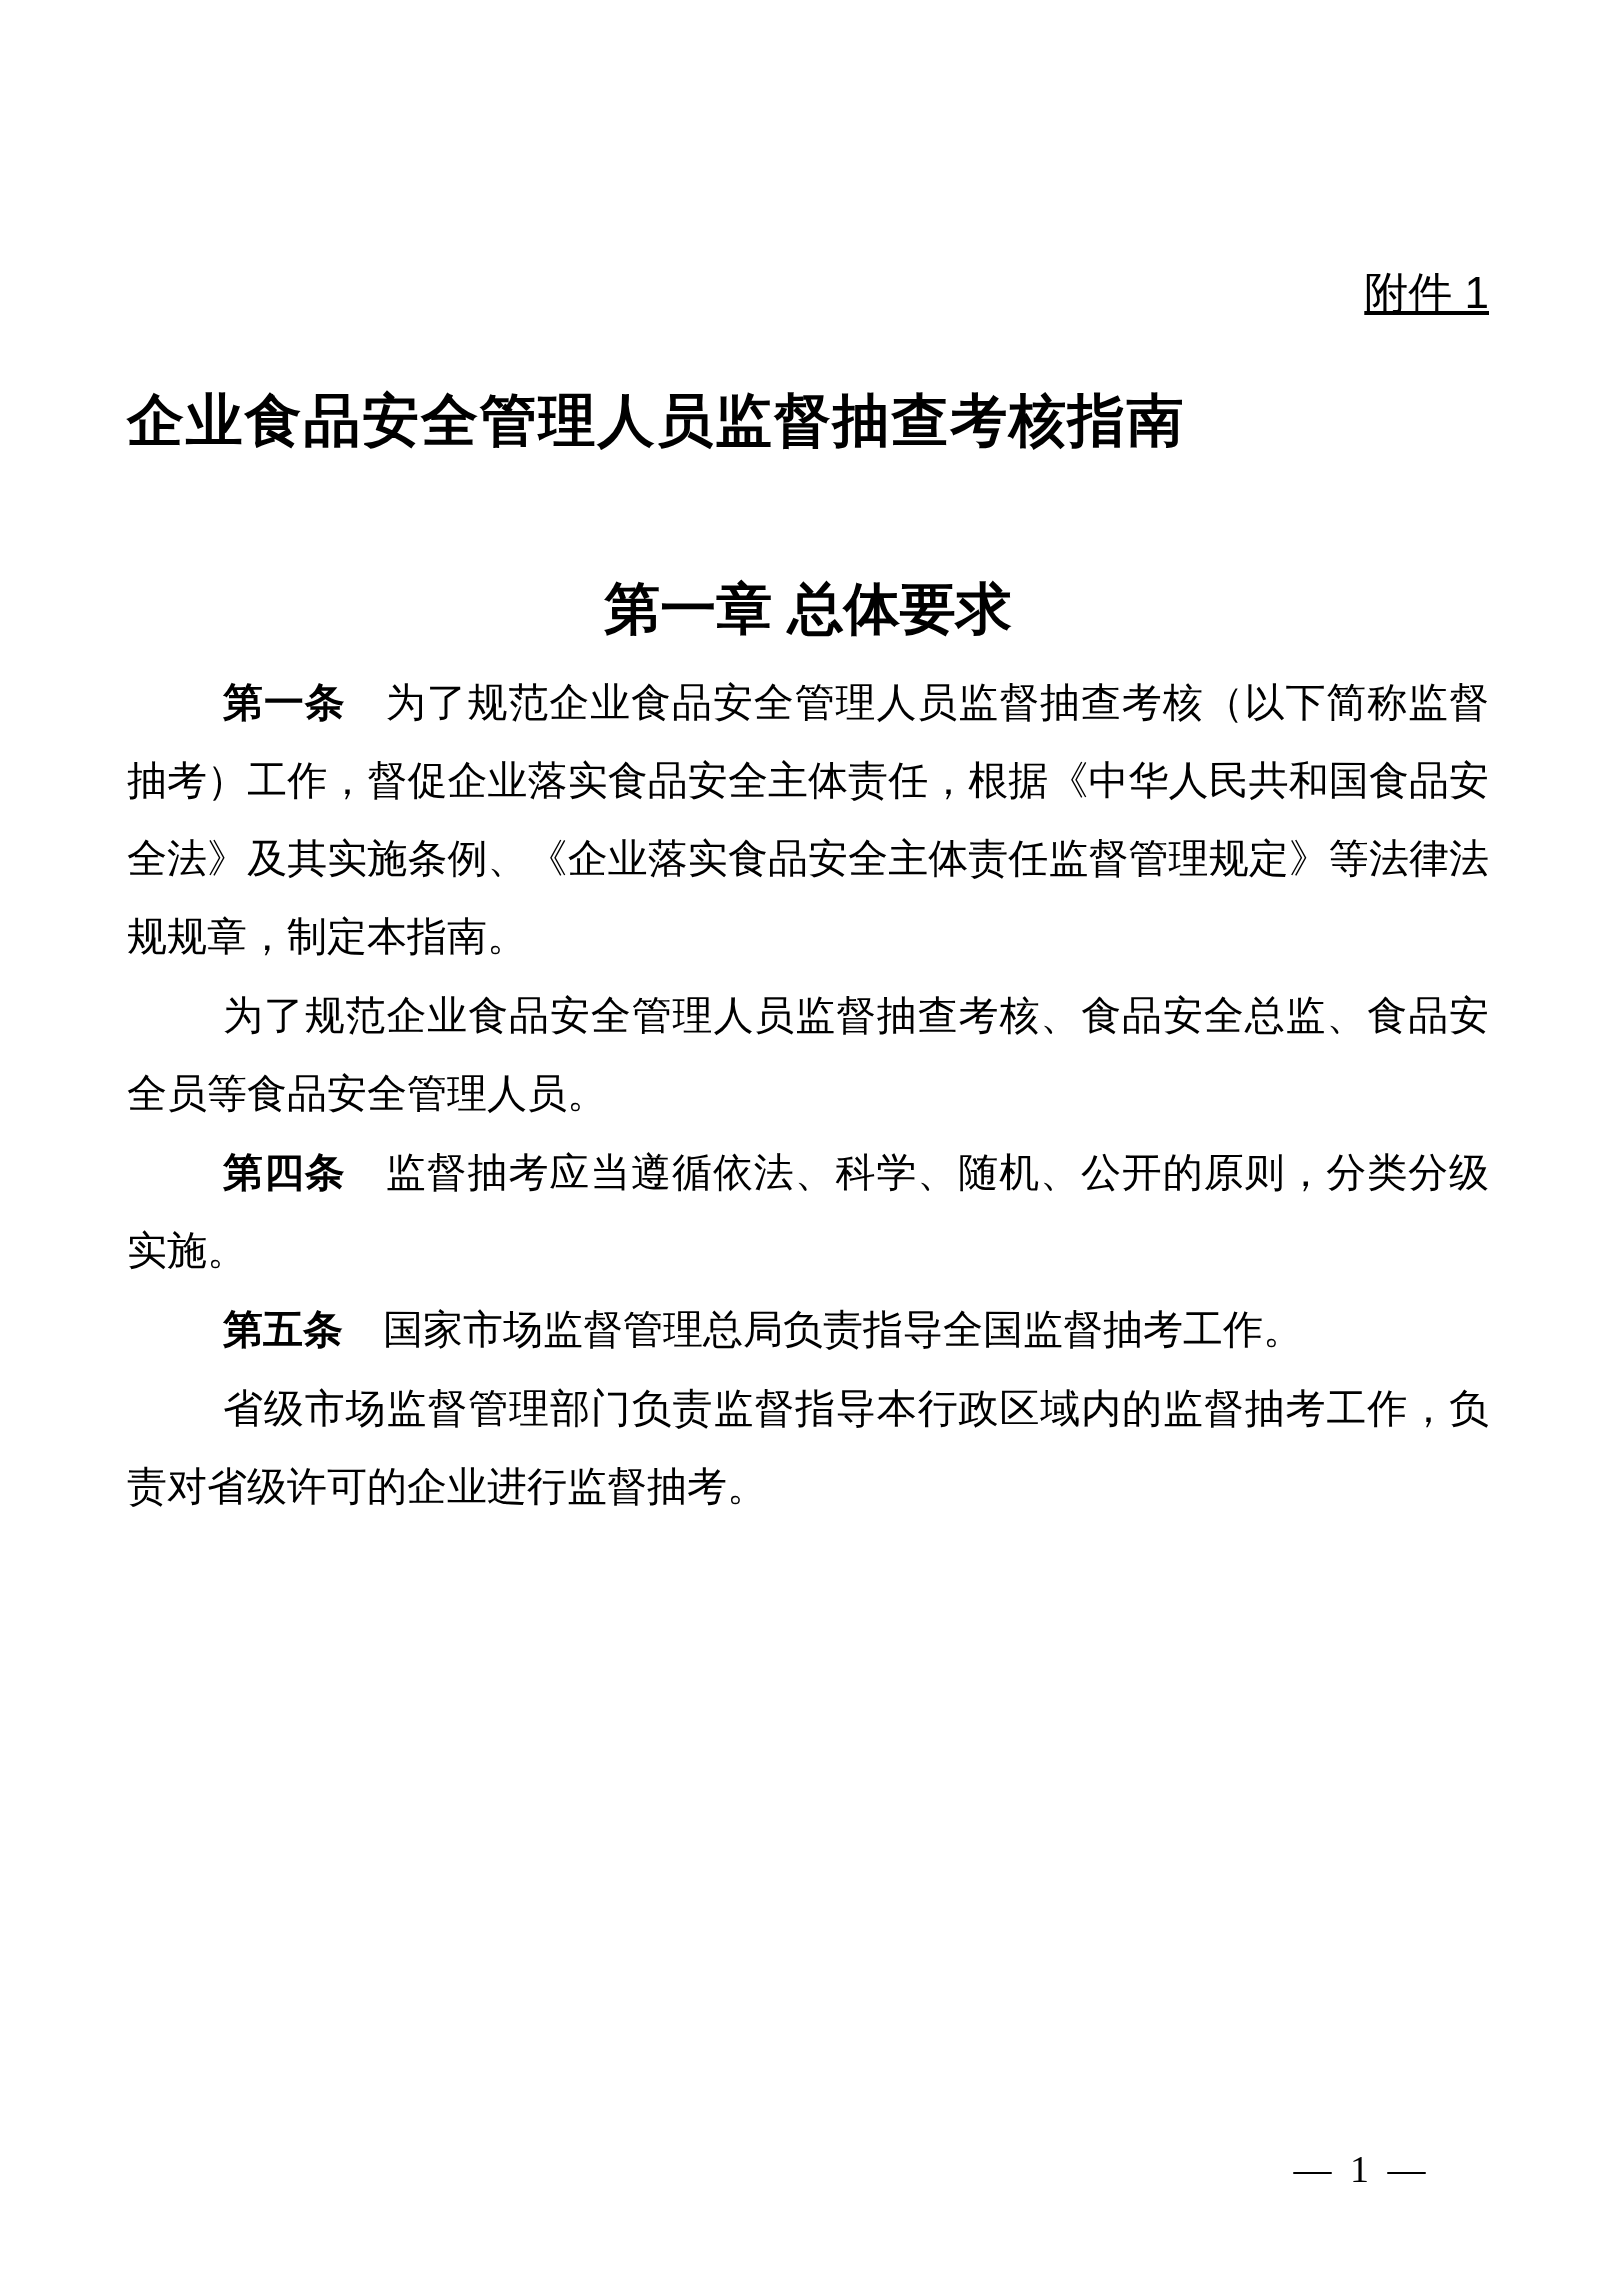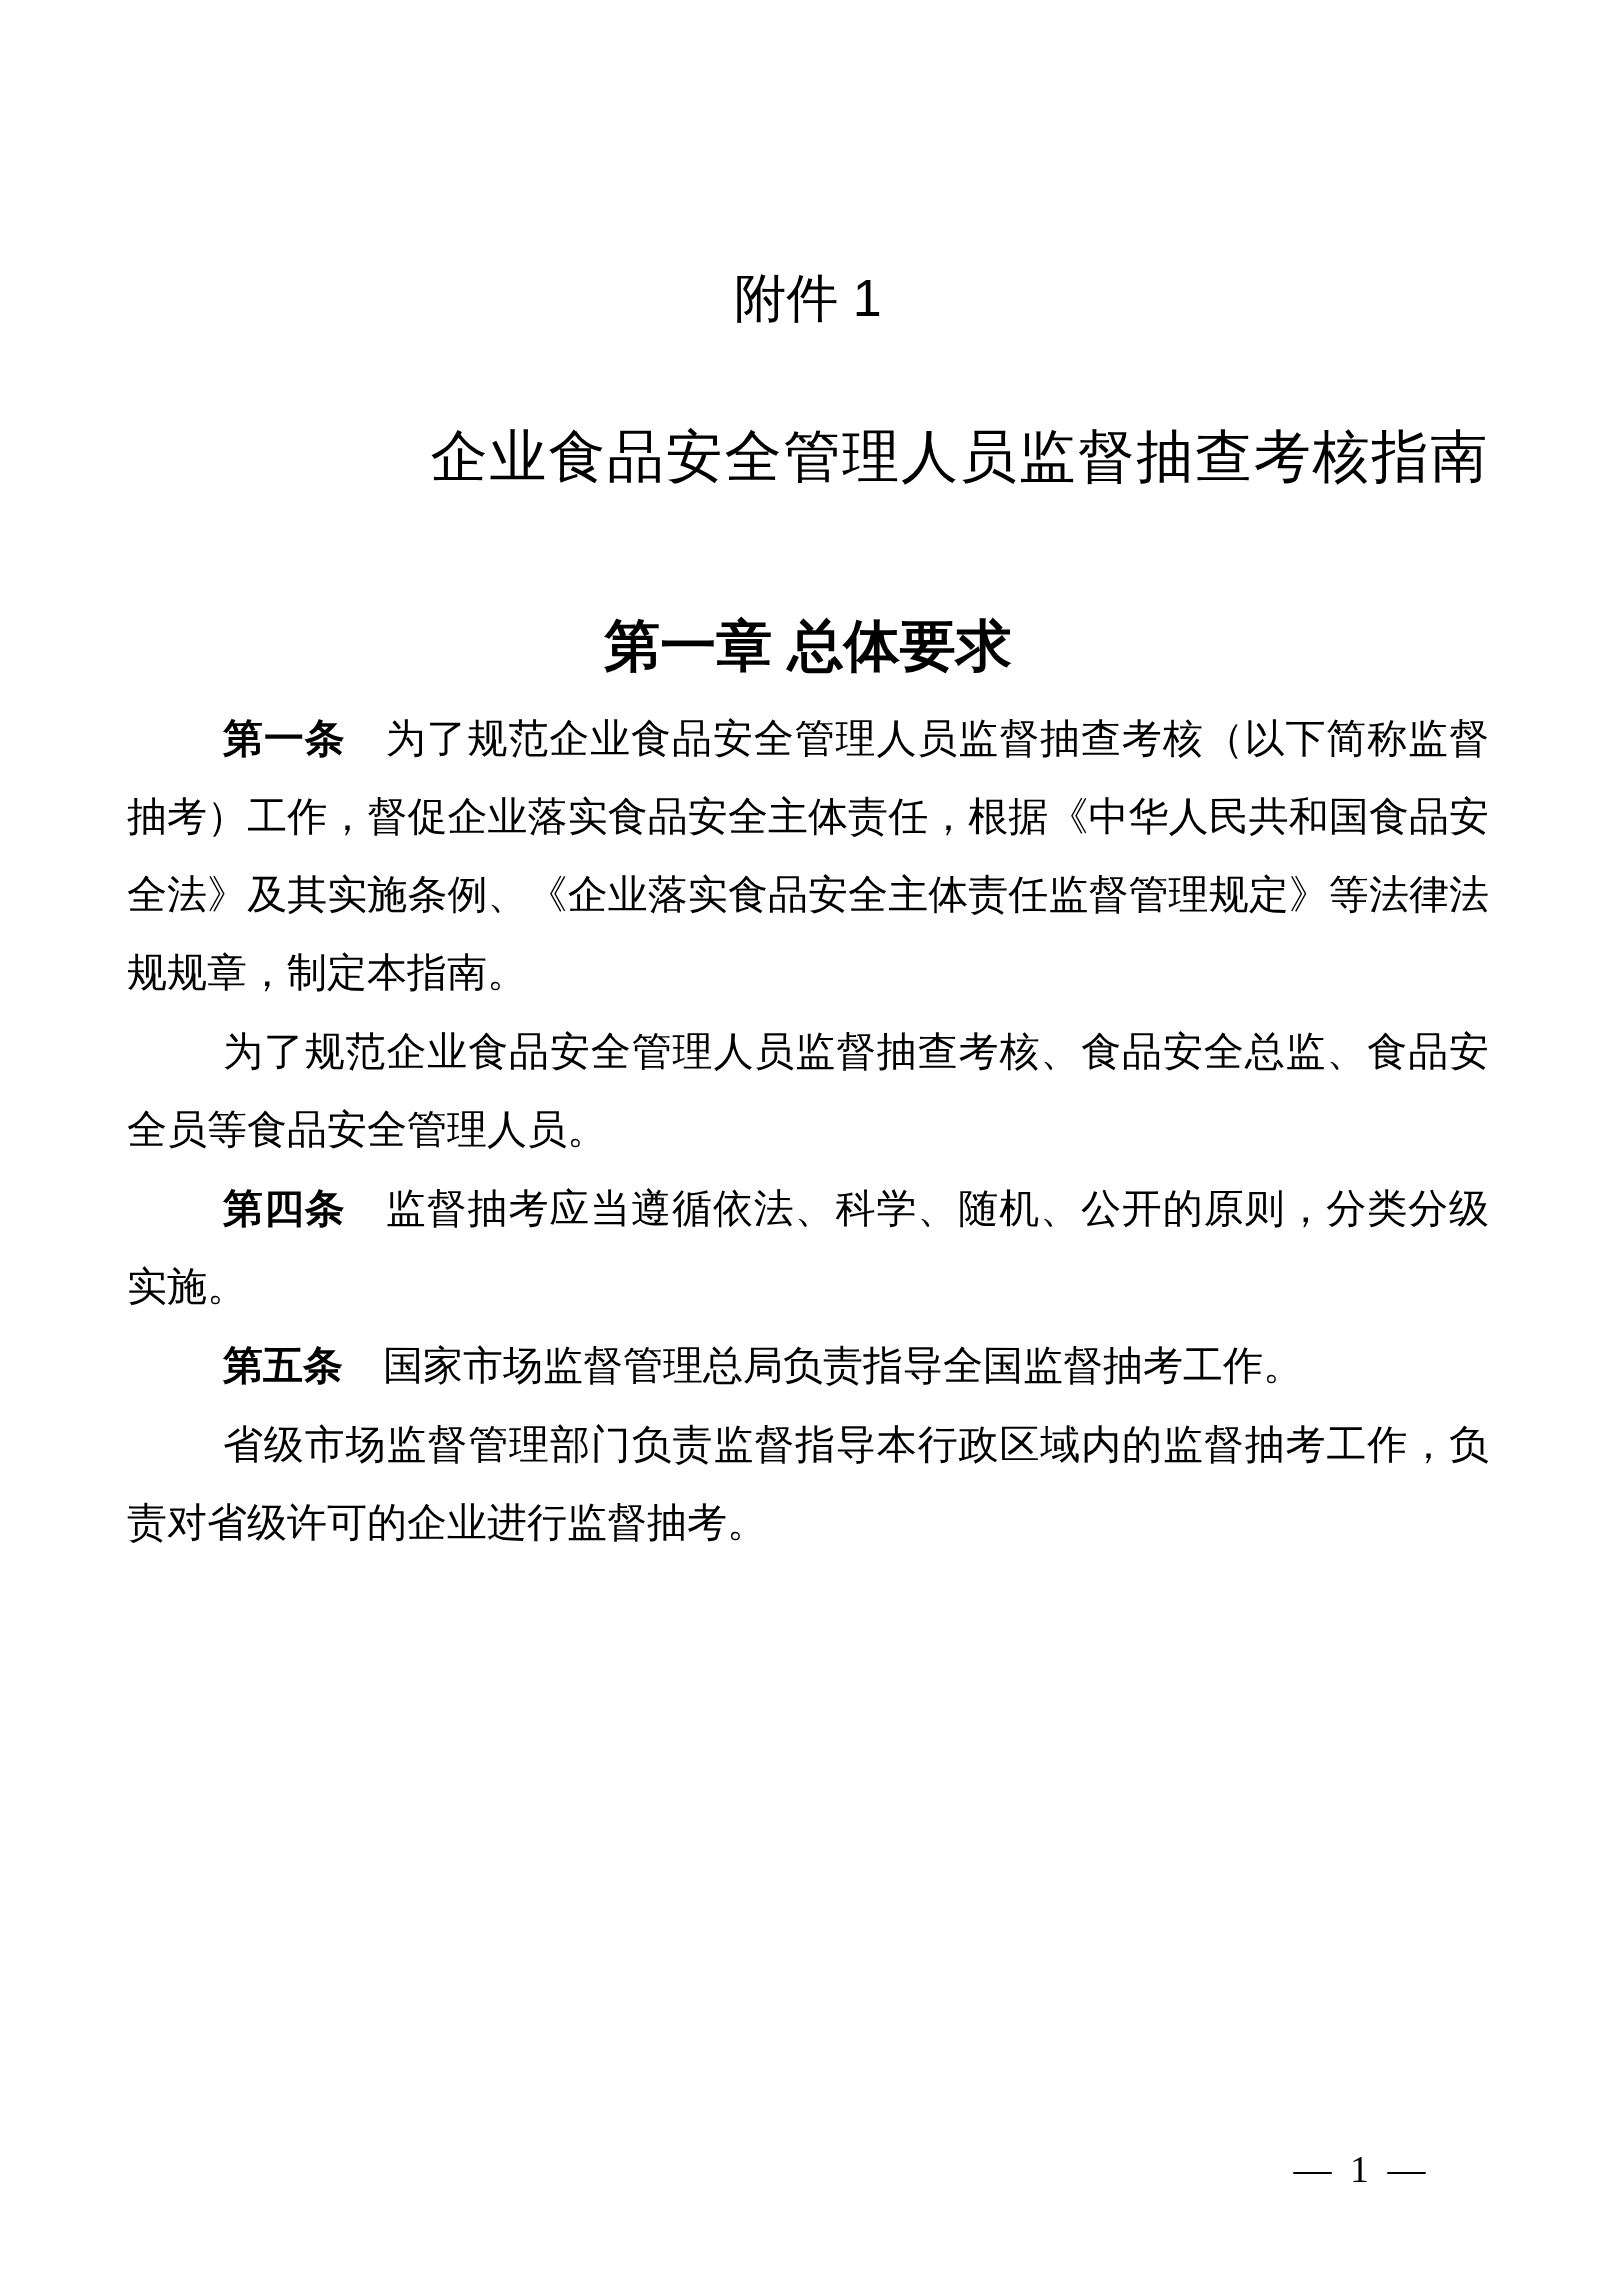--- a/index.html
+++ b/index.html
@@ -14,30 +14,31 @@
     font-family: "Liberation Serif", serif;
     margin: 0 auto;
   }
   .content {
     padding-left: 127px;
     padding-right: 127px;
   }
   .attachment-label {
     margin-top: 267px;
     font-family: "Liberation Sans", sans-serif;
-    font-size: 52px;
+    font-size: 44px;
     line-height: 1.2;
     font-weight: 400;
-    text-align: center;
+    text-align: right;
+    text-decoration: underline;
   }
   .doc-title {
-    margin-top: 95px;
-    text-align: right;
+    margin-top: 68px;
+    text-align: left;
     font-family: "Liberation Sans", sans-serif;
-    font-weight: 400;
+    font-weight: 700;
     font-size: 57px;
     line-height: 1.15;
     letter-spacing: 1.8px;
   }
   .chapter-heading {
     margin-top: 122px;
     text-align: center;
     font-family: "Liberation Sans", sans-serif;
     font-weight: 700;
     font-size: 56px;

